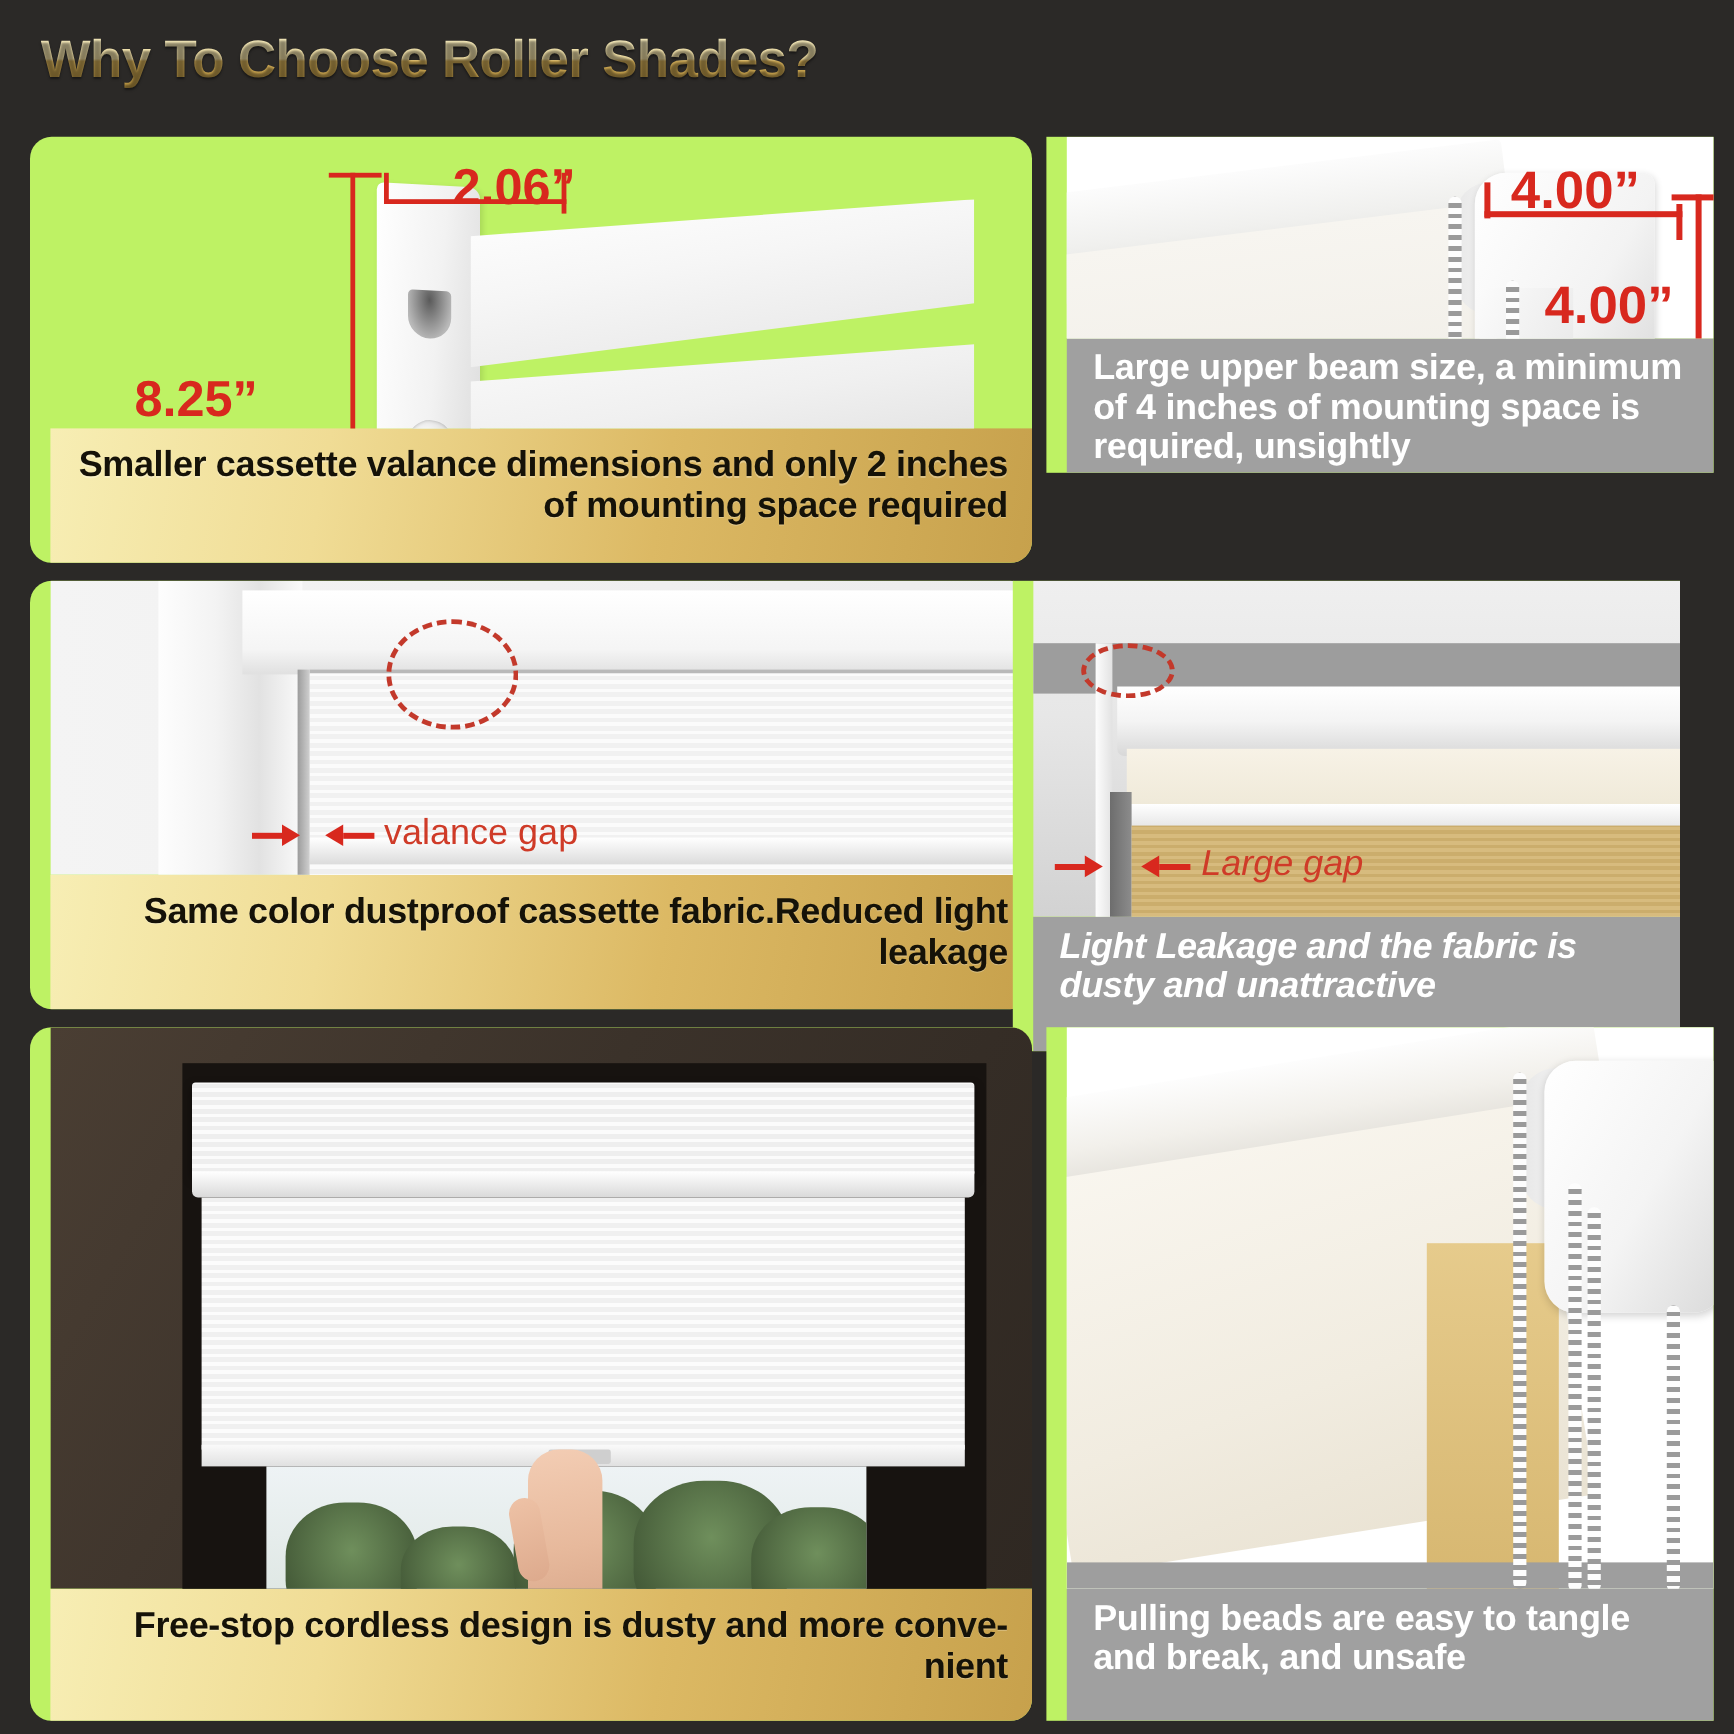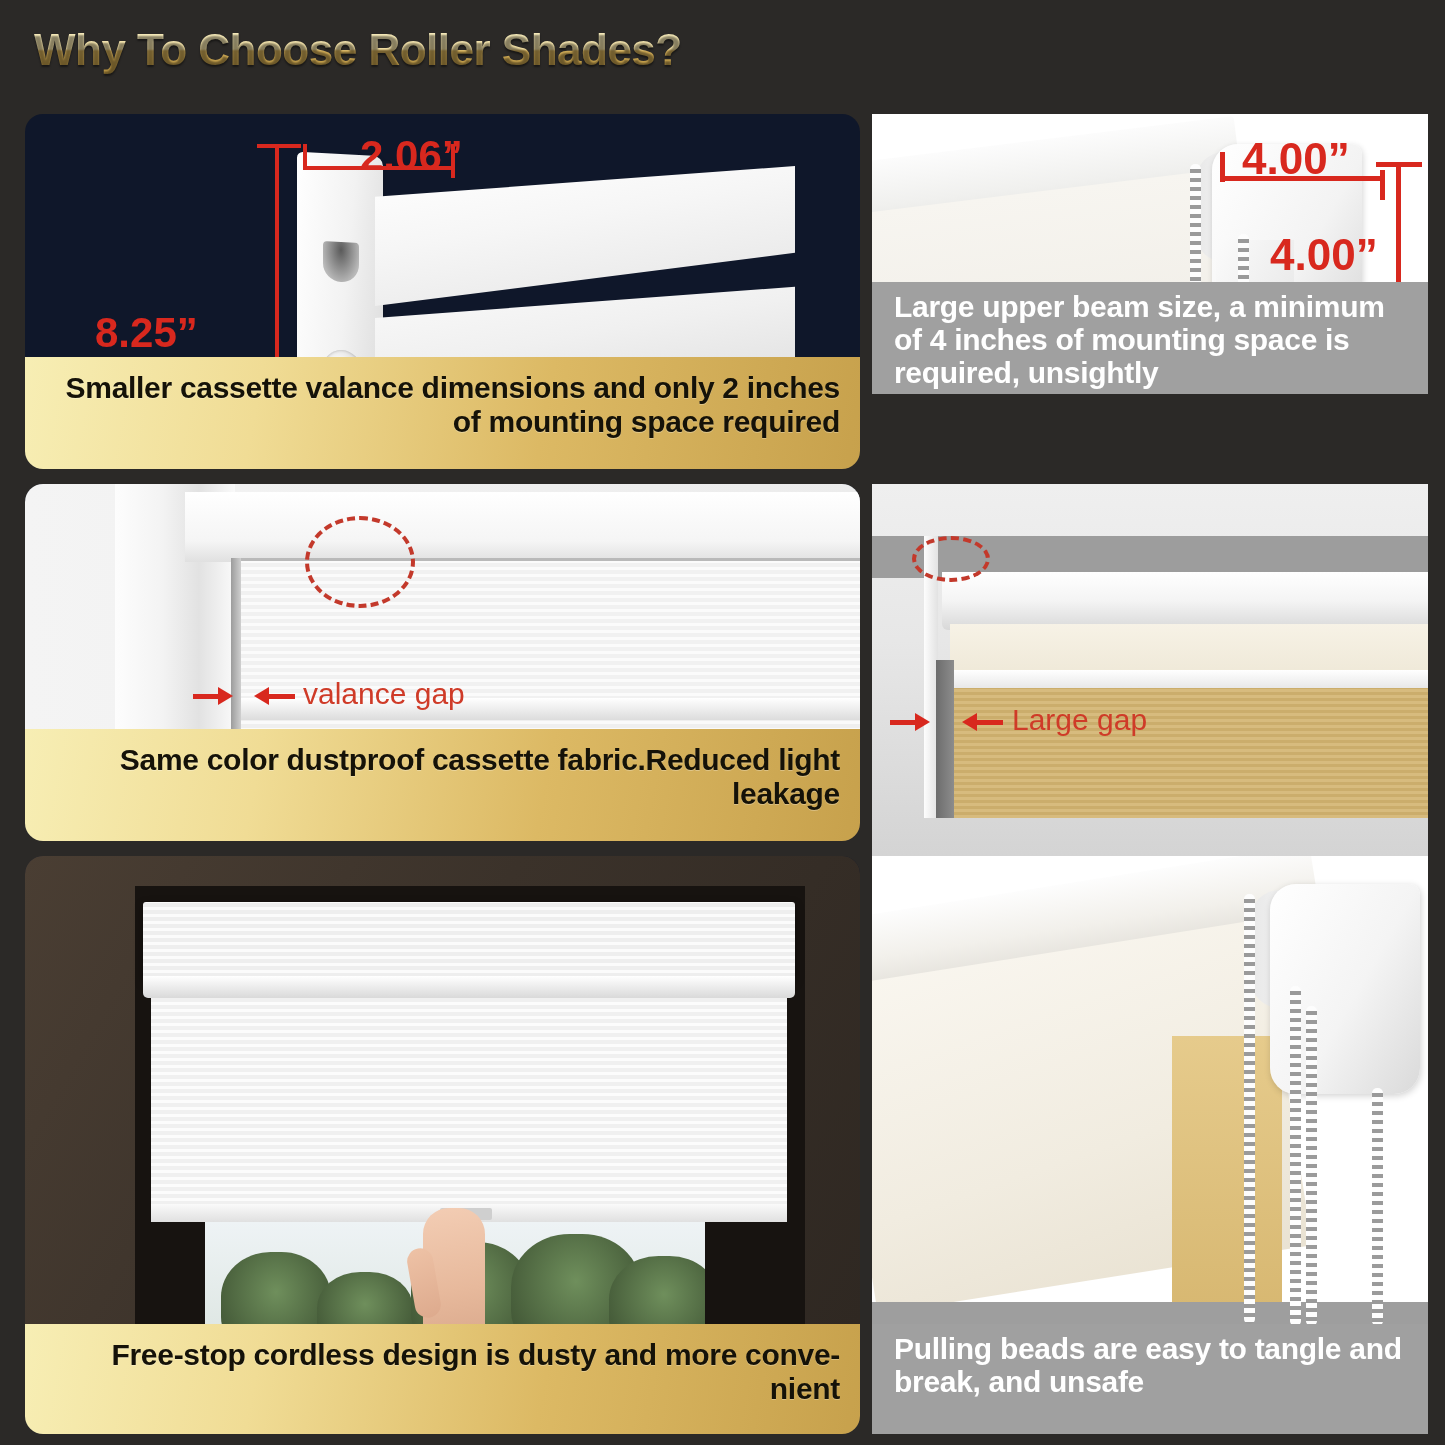--- a/index.html
+++ b/index.html
@@ -39,28 +39,29 @@
     top: 104px;
     left: 0;
     width: 1445px;
     height: 1341px;
   }
 
   .panel {
     position: absolute;
     overflow: hidden;
     border-radius: 18px;
-    background: #0f172a;
+    background: #bef264;
     display: flex;
     flex-direction: column;
+    padding-left: 17px;
   }
   .panel.r1c1 { left: 25px;  top: 10px;  width: 835px; height: 355px; }
   .panel.r1c2 { left: 872px; top: 10px;  width: 556px; height: 280px; }
   .panel.r2c1 { left: 25px;  top: 380px; width: 835px; height: 357px; }
-  .panel.r2c2 { left: 872px; top: 380px; width: 556px; height: 392px; }
+  .panel.r2c2 { left: 844px; top: 380px; width: 556px; height: 392px; font-style: italic; }
   .panel.r3c1 { left: 25px;  top: 752px; width: 835px; height: 578px; }
   .panel.r3c2 { left: 872px; top: 752px; width: 556px; height: 578px; }
 
   .panel.gray-panel { border-radius: 0; }
 
   .art { position: relative; flex: 1 1 auto; overflow: hidden; }
 
   
   .caption {
     flex: 0 0 auto;
@@ -425,20 +426,21 @@
       <div class="gw-tan"></div>
 
       <div class="dashed-ellipse" style="left:40px; top:52px; width:78px; height:46px;"></div>
 
       <div class="arrow-tail" style="left:18px; top:236px; width:26px;"></div>
       <div class="arrow-r" style="left:43px; top:229px;"></div>
       <div class="arrow-tail" style="left:105px; top:236px; width:26px;"></div>
       <div class="arrow-l" style="left:90px; top:229px;"></div>
       <div class="gap-label" style="left:140px; top:219px;">Large gap</div>
     </div>
+    <div class="caption gray">Light Leakage and the fabric is dusty and unattractive</div>
   </div>
 
   <div class="panel r3c1">
     <div class="art">
       <div class="rm-bg"></div>
       <div class="rm-recess"></div>
       <div class="rm-glass">
         <div class="tree" style="left:16px;  width:110px; height:100px;"></div>
         <div class="tree" style="left:112px; width:96px;  height:80px;"></div>
         <div class="tree" style="left:206px; width:120px; height:110px;"></div>

